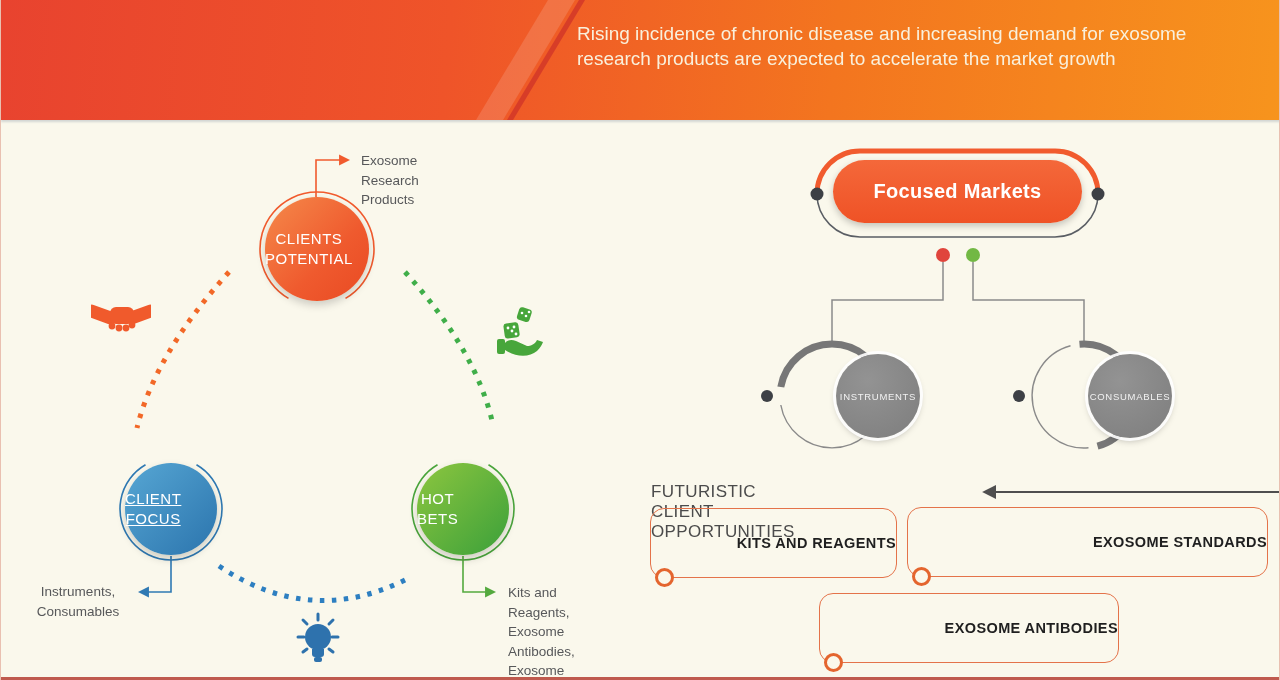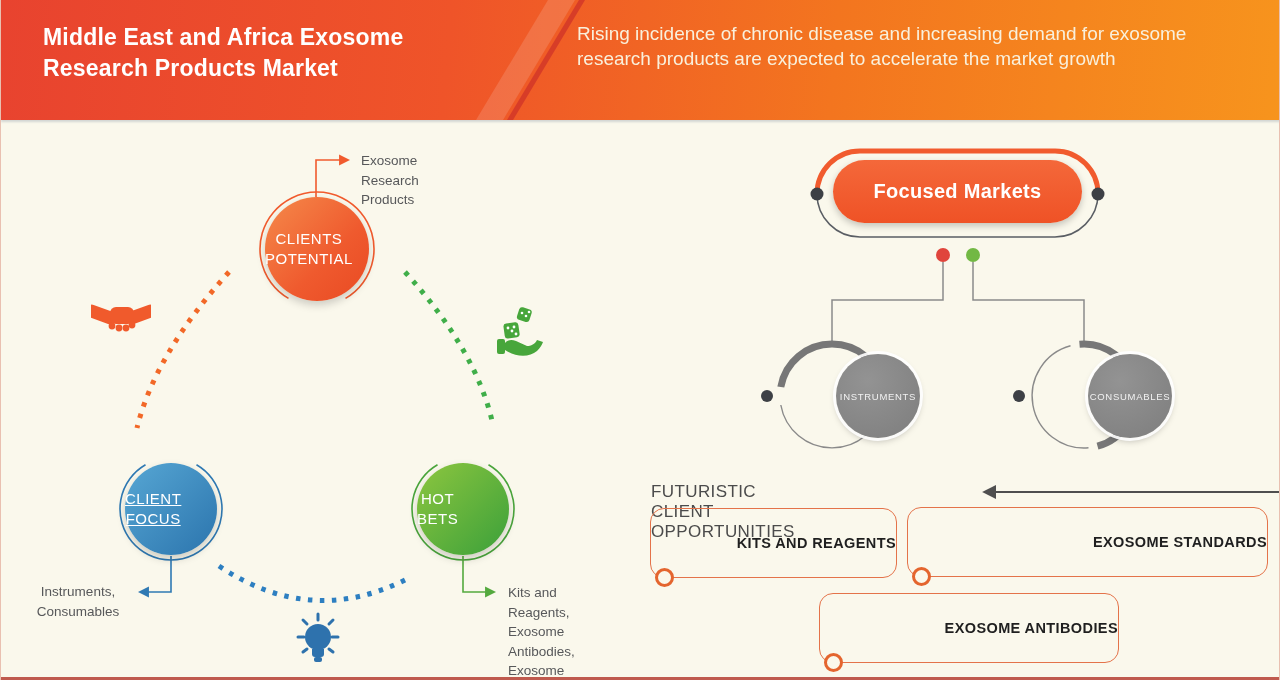--- a/index.html
+++ b/index.html
@@ -61,21 +61,20 @@
   .box-3{left:818px;top:593px;width:300px;}
   .icon{position:absolute;}
   .bottom-strip{position:absolute;left:0;bottom:0;width:1280px;height:3px;background:#bf5a4e;z-index:3;}
 </style>
 </head>
 <body>
 
 <div class="stage">
 
   <div class="header">
-    <div class="title">Middle East and Africa Exosome Research Products Market</div>
     <div class="subtitle">Rising incidence of chronic disease and increasing demand for exosome research products are expected to accelerate the market growth</div>
   </div>
 
   <svg class="overlay" width="1280" height="680" viewBox="0 0 1280 680">
     <defs>
       <marker id="arrO" viewBox="0 0 10 10" refX="8" refY="5" markerWidth="7" markerHeight="7" orient="auto-start-reverse">
         <path d="M0,0L10,5L0,10z" fill="#f15b2e"></path>
         </marker>
       <marker id="arrB" viewBox="0 0 10 10" refX="8" refY="5" markerWidth="7" markerHeight="7" orient="auto-start-reverse">
         <path d="M0,0L10,5L0,10z" fill="#2f79b3"></path>

